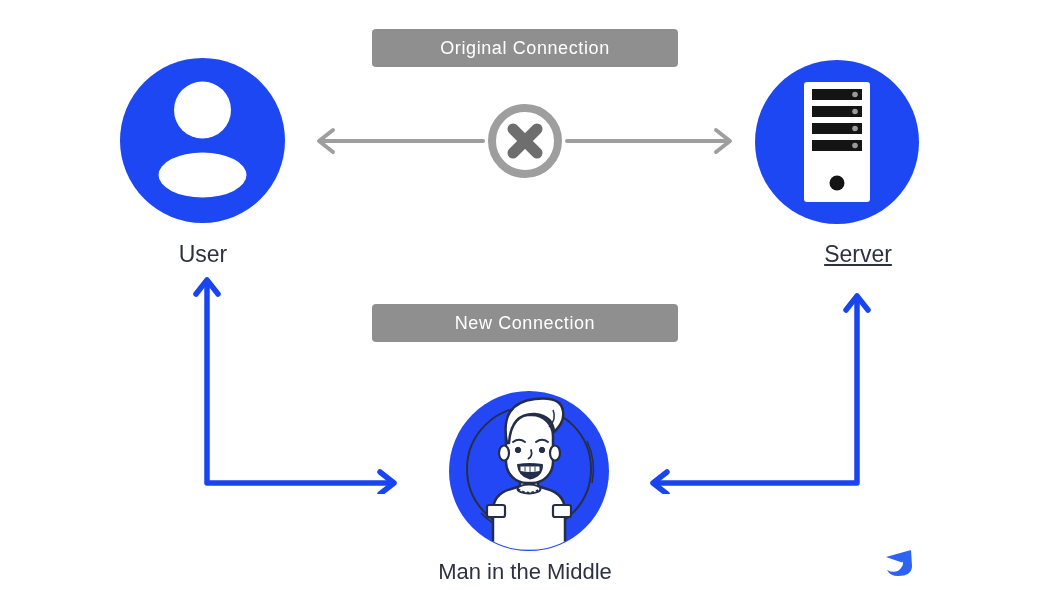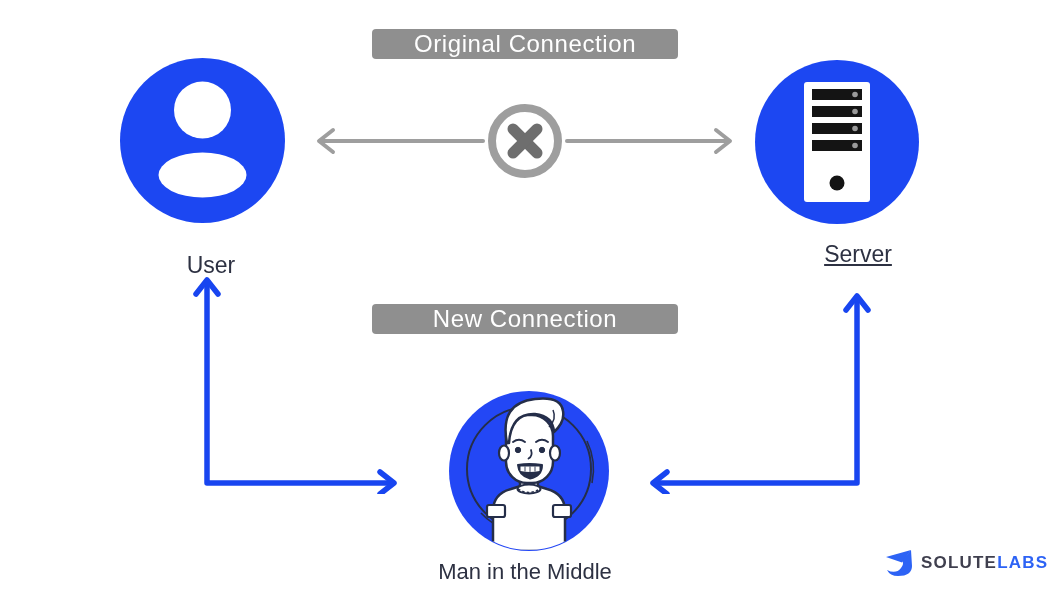--- a/index.html
+++ b/index.html
@@ -2,37 +2,37 @@
 <html style="--node-blue: #1c47f2; --mitm-blue: #2347f5; --arrow-blue: #1845f0; --badge-gray: #8f8f8f; --connector-gray: #9e9e9e; --x-gray: #6e6e6e; --label-dark: #2d3142; --avatar-outline: #252e49; --logo-dark: #3f3f4e; --logo-blue: #2d63f5;"><head>
 <meta charset="utf-8">
 <style>
   html,body { margin:0; padding:0; background:#ffffff; }
   .canvas {
     position:relative; width:1050px; height:590px; background:#ffffff;
     font-family:"Liberation Sans", sans-serif; overflow:hidden;
   }
   
   .badge {
-    position:absolute; width:306px; height:30px; border-radius:4px;
+    position:absolute; width:306px; height:38px; border-radius:4px;
     background:var(--badge-gray); color:#ffffff;
     display:flex; align-items:center; justify-content:center;
-    font-size:24px; font-weight:500; letter-spacing:0.6px;
+    font-size:18px; font-weight:500; letter-spacing:0.6px;
   }
   .badge-original { left:372px; top:29px; }
   .badge-new      { left:372px; top:304px;text-align:center; }
   
   .node-svg { position:absolute; display:block; }
   .user-svg   { left:120px; top:58px; }
   .server-svg { left:755px; top:60px; }
   .mitm-svg   { left:449px; top:391px; }
   .node-label {
     position:absolute; transform:translateX(-50%); white-space:nowrap;
     color:var(--label-dark); font-size:23px; font-weight:500; text-align:center;
   }
-  .user-label   { left:203px; top:252px;margin-left:8px; }
+  .user-label   { left:203px; top:241px; }
   .server-label { left:858px; top:241px;text-decoration:underline; }
   .mitm-label   { left:525px; top:559px; font-size:22px; }
   
   .arrow-svg { position:absolute; display:block; }
   .top-arrow-svg   { left:305px; top:98px;  }
   .left-arrow-svg  { left:180px; top:262px; }
   .right-arrow-svg { left:630px; top:278px; }
   .gray-line { stroke:var(--connector-gray); fill:none; stroke-width:4; stroke-linecap:round; stroke-linejoin:round; }
   .ring  { stroke:var(--connector-gray); fill:#ffffff; stroke-width:8; }
   .xmark { stroke:var(--x-gray); fill:none; stroke-width:11; stroke-linecap:round; }
@@ -146,18 +146,15 @@
     <polyline class="blue-arrow" points="227,21 227,205 27,205"></polyline>
     <polyline class="blue-arrow" points="216,32 227,18 238,32"></polyline>
     <polyline class="blue-arrow" points="37,194 23,205 37,216"></polyline>
   </svg>
 
   <div class="logo">
     <svg class="logo-mark" width="30" height="30" viewBox="0 0 30 30">
       <path fill="#2d63f5" d="M2,9 L27,2 L18,14.5 Z"></path>
       <path fill="#2d63f5" d="M27,2 L28,18 Q28,28 14,28 Q6,28 3,22 Q12,26.5 17,20 Q20.5,15.5 18,12.5 Z"></path>
     </svg>
-    <div class="logo-text">
-      <span class="logo-solute">SOLUTE</span><span class="logo-labs">LABS</span>
-    </div>
   </div>
 
 </div>
 
 </body></html>

